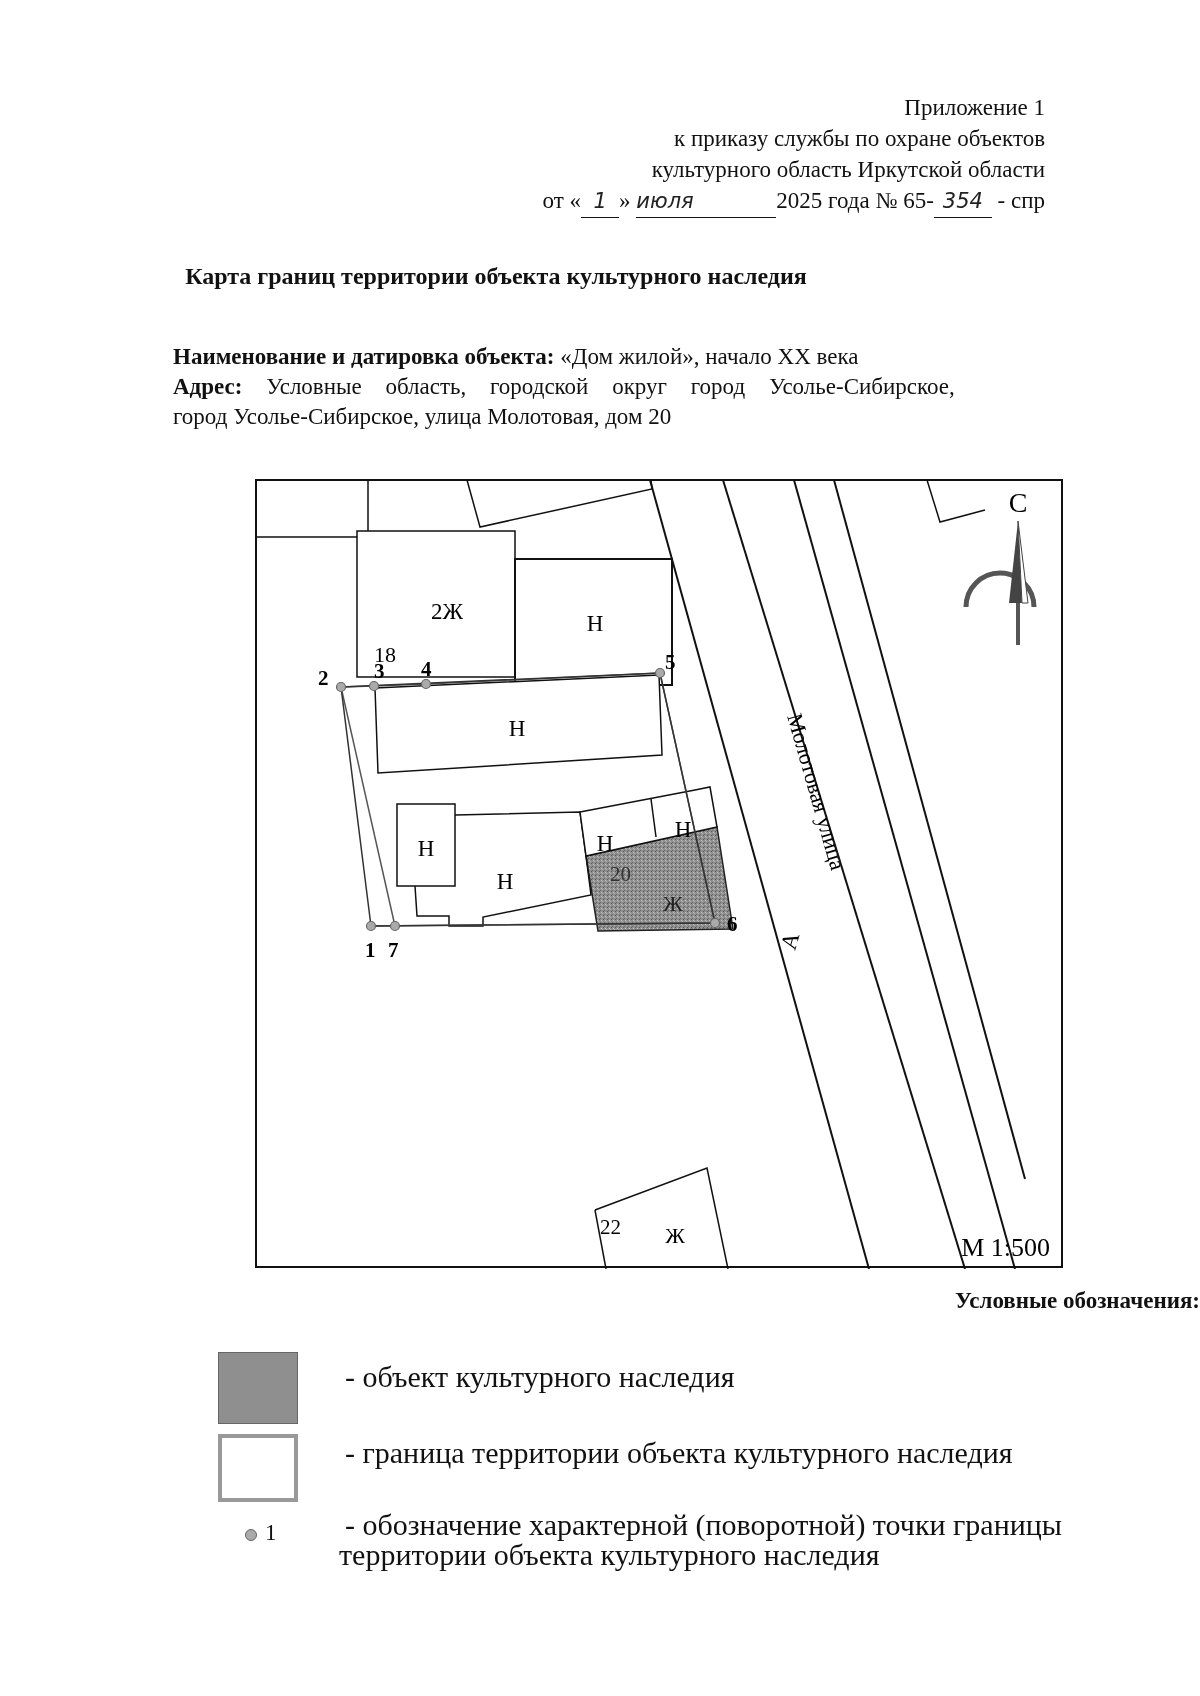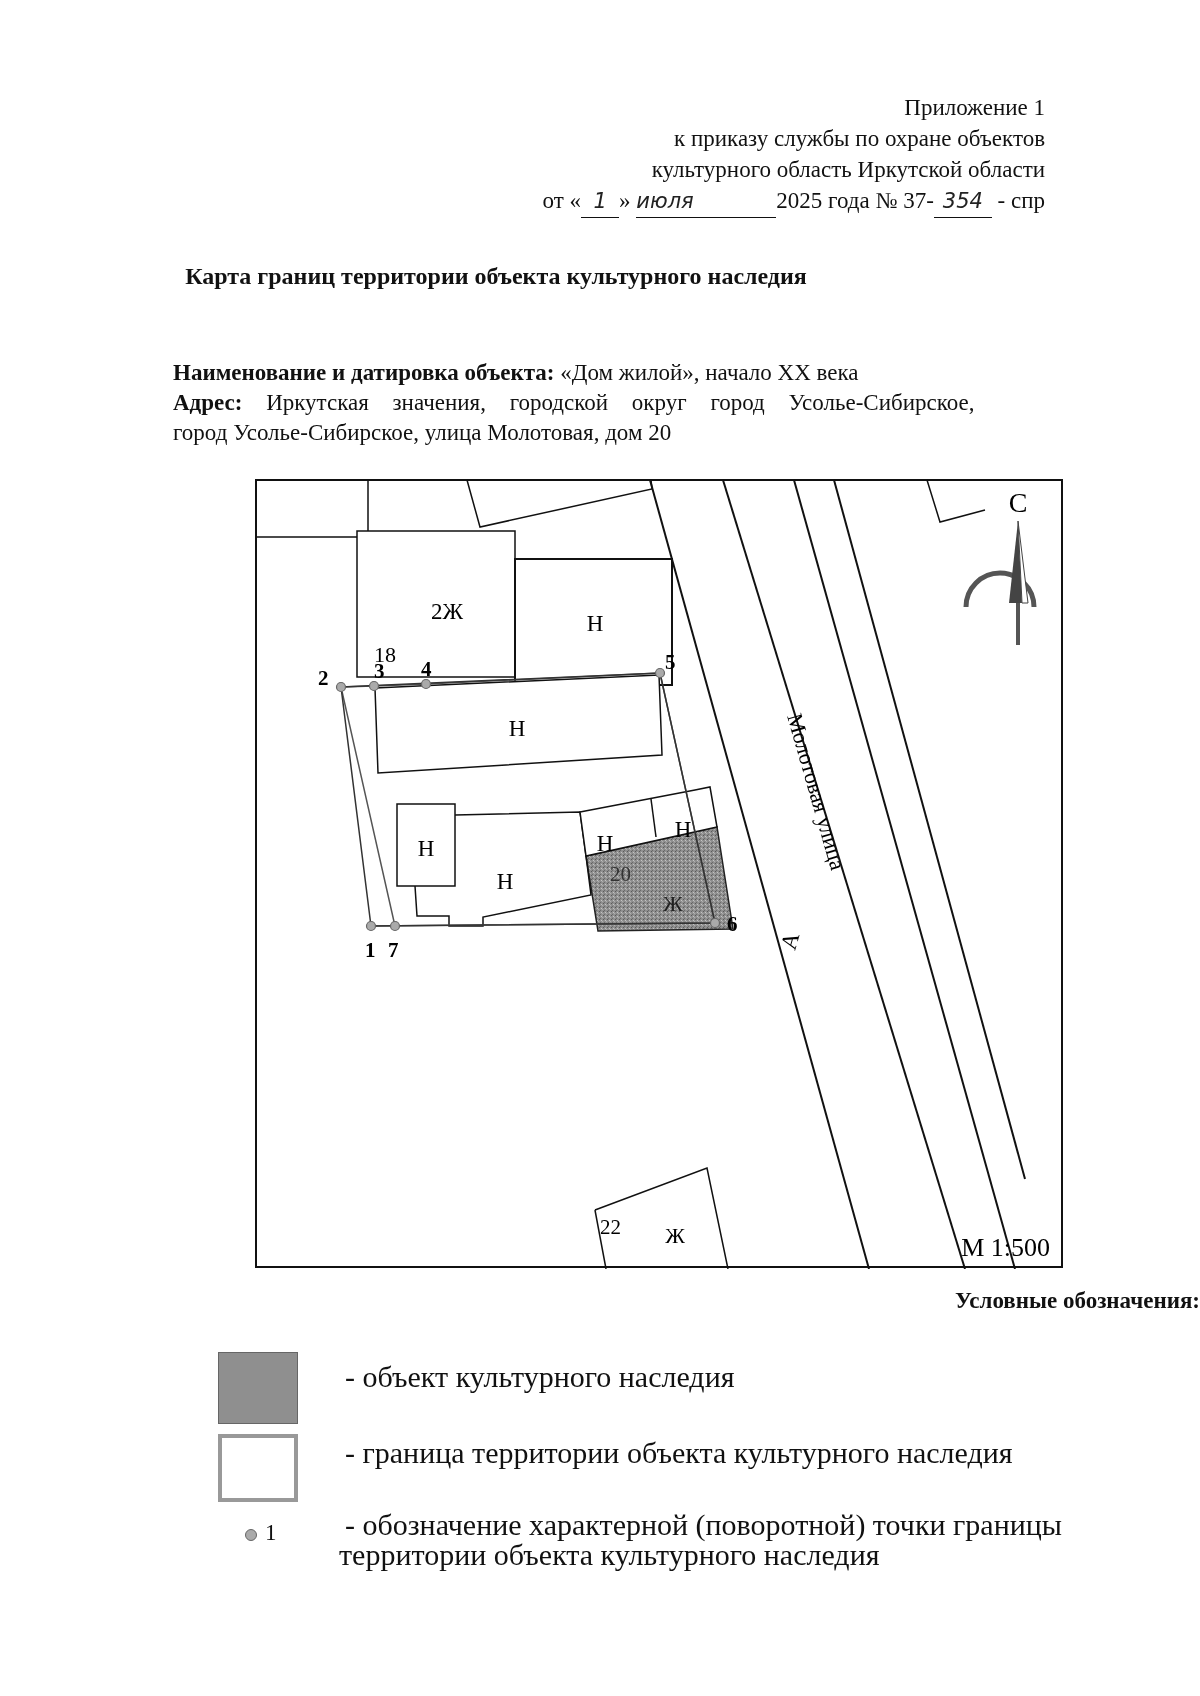--- a/index.html
+++ b/index.html
@@ -21,32 +21,32 @@
 </style>
 </head>
 <body>
 
 <div class="abs hdr" style="top:92px;">
   <div>Приложение 1</div>
   <div>к приказу службы по охране объектов</div>
   <div>культурного область Иркутской области</div>
   <div>
     <span>от «</span><span class="ul hw" style="width:38px;">1</span><span>»</span>
-    <span class="ul hw" style="width:140px;text-align:left;">июля</span><span>2025 года № 37-</span><span class="ul hw" style="width:58px;">354</span>
+    <span class="ul hw" style="width:140px;text-align:left;">июля</span><span>2025 года № 65-</span><span class="ul hw" style="width:58px;">354</span>
     <span>- спр</span>
   </div>
 </div>
 
 <div class="abs title">
   <div>Карта границ территории объекта культурного наследия</div>
 </div>
 
-<div class="abs info" style="top:358px;">
+<div class="abs info" style="top:342px;">
   <div><b>Наименование и датировка объекта:</b> <span>«Дом жилой», начало XX века</span></div>
-  <div class="justify" style="word-spacing:18px;"><b>Адрес:</b> <span>Иркутская значения, городской округ город Усолье-Сибирское,</span></div>
+  <div class="justify" style="word-spacing:18px;"><b>Адрес:</b> <span>Условные область, городской округ город Усолье-Сибирское,</span></div>
   <div>город Усолье-Сибирское, улица Молотовая, дом 20</div>
 </div>
 
 <svg id="map" class="abs" width="808" height="790" viewBox="0 0 808 790" font-family="Liberation Serif, DejaVu Serif, serif">
   <defs>
     <pattern id="noise" width="4" height="4" patternUnits="userSpaceOnUse">
       <rect width="4" height="4" fill="#8f8f8f"></rect>
       <rect x="0" y="0" width="1" height="1" fill="#5a5a5a"></rect>
       <rect x="2" y="1" width="1" height="1" fill="#c4c4c4"></rect>
       <rect x="1" y="3" width="1" height="1" fill="#6a6a6a"></rect>

